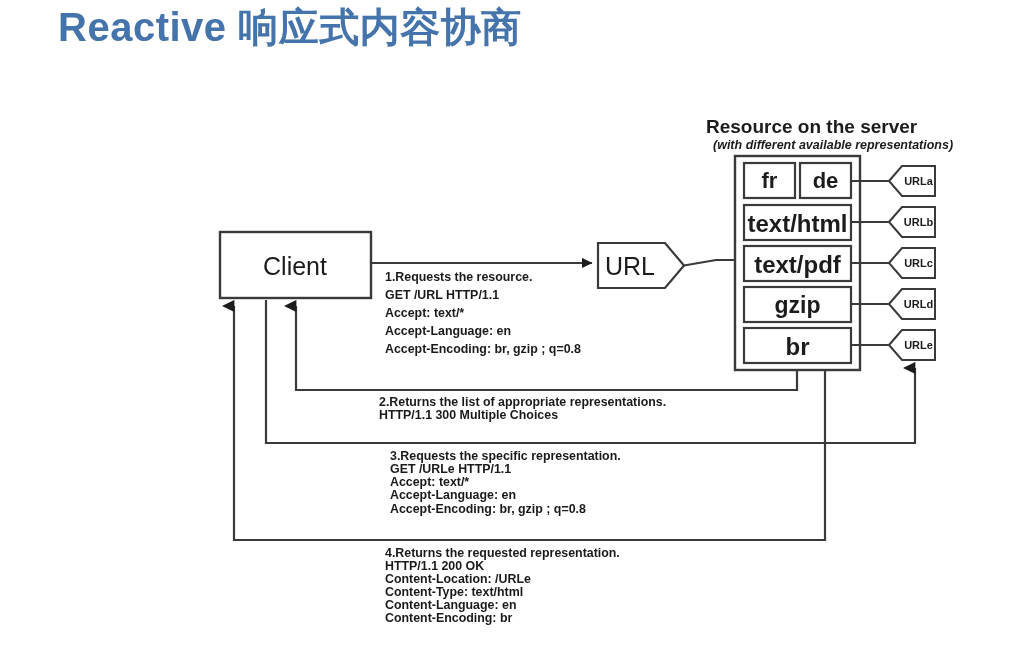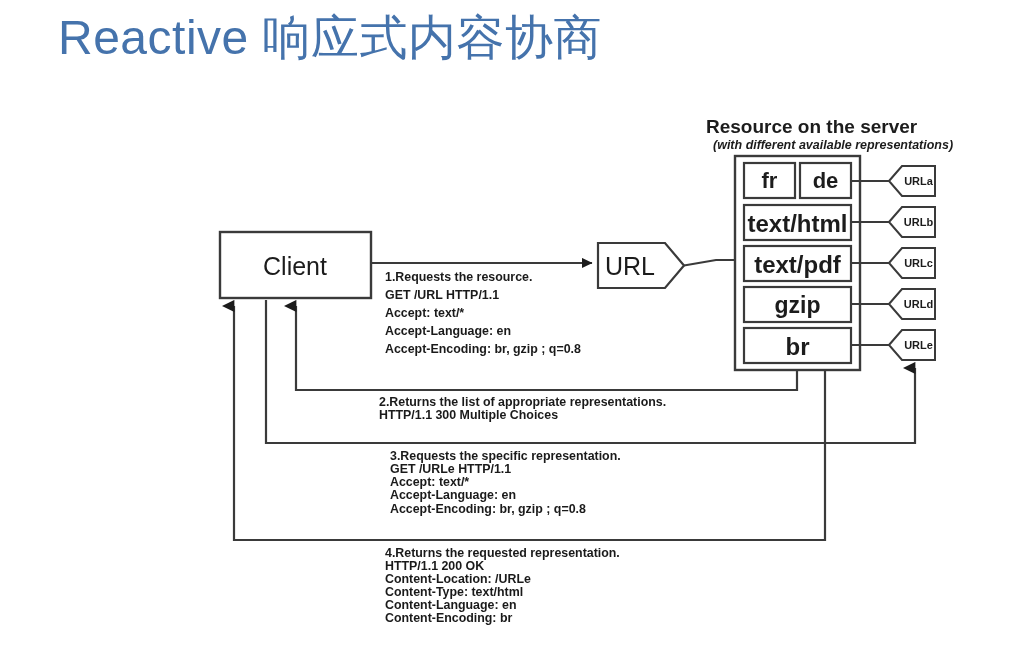--- a/index.html
+++ b/index.html
@@ -6,24 +6,24 @@
   body{
     width:1034px;height:669px;
     background:#ffffff;
     font-family:"Liberation Sans", sans-serif;
     overflow:hidden;
     position:relative;
   }
   #slide{position:absolute;inset:0;}
   #title{
     position:absolute;
-    left:58px; top:6px;
+    left:58px; top:0;
     font-family:"Liberation Sans", sans-serif;
-    font-size:48px;
-    font-weight:400;
+    font-size:40px;
+    font-weight:700;
     letter-spacing:0.5px;
     color:#4573ac;
     white-space:nowrap;
   }
   #diagram{position:absolute;left:0;top:0;}
   svg text{ fill:#1c1c1c; }
   .boxlbl{ font-family:"Liberation Sans", sans-serif; font-weight:700; }
   .clientlbl{ font-family:"Liberation Sans", sans-serif; font-weight:400; font-size:25px;}
   .urllbl{ font-family:"Liberation Sans", sans-serif; font-weight:400; font-size:25px;}
   .urltag{ font-family:"Liberation Sans", sans-serif; font-weight:700; font-size:11px;}

